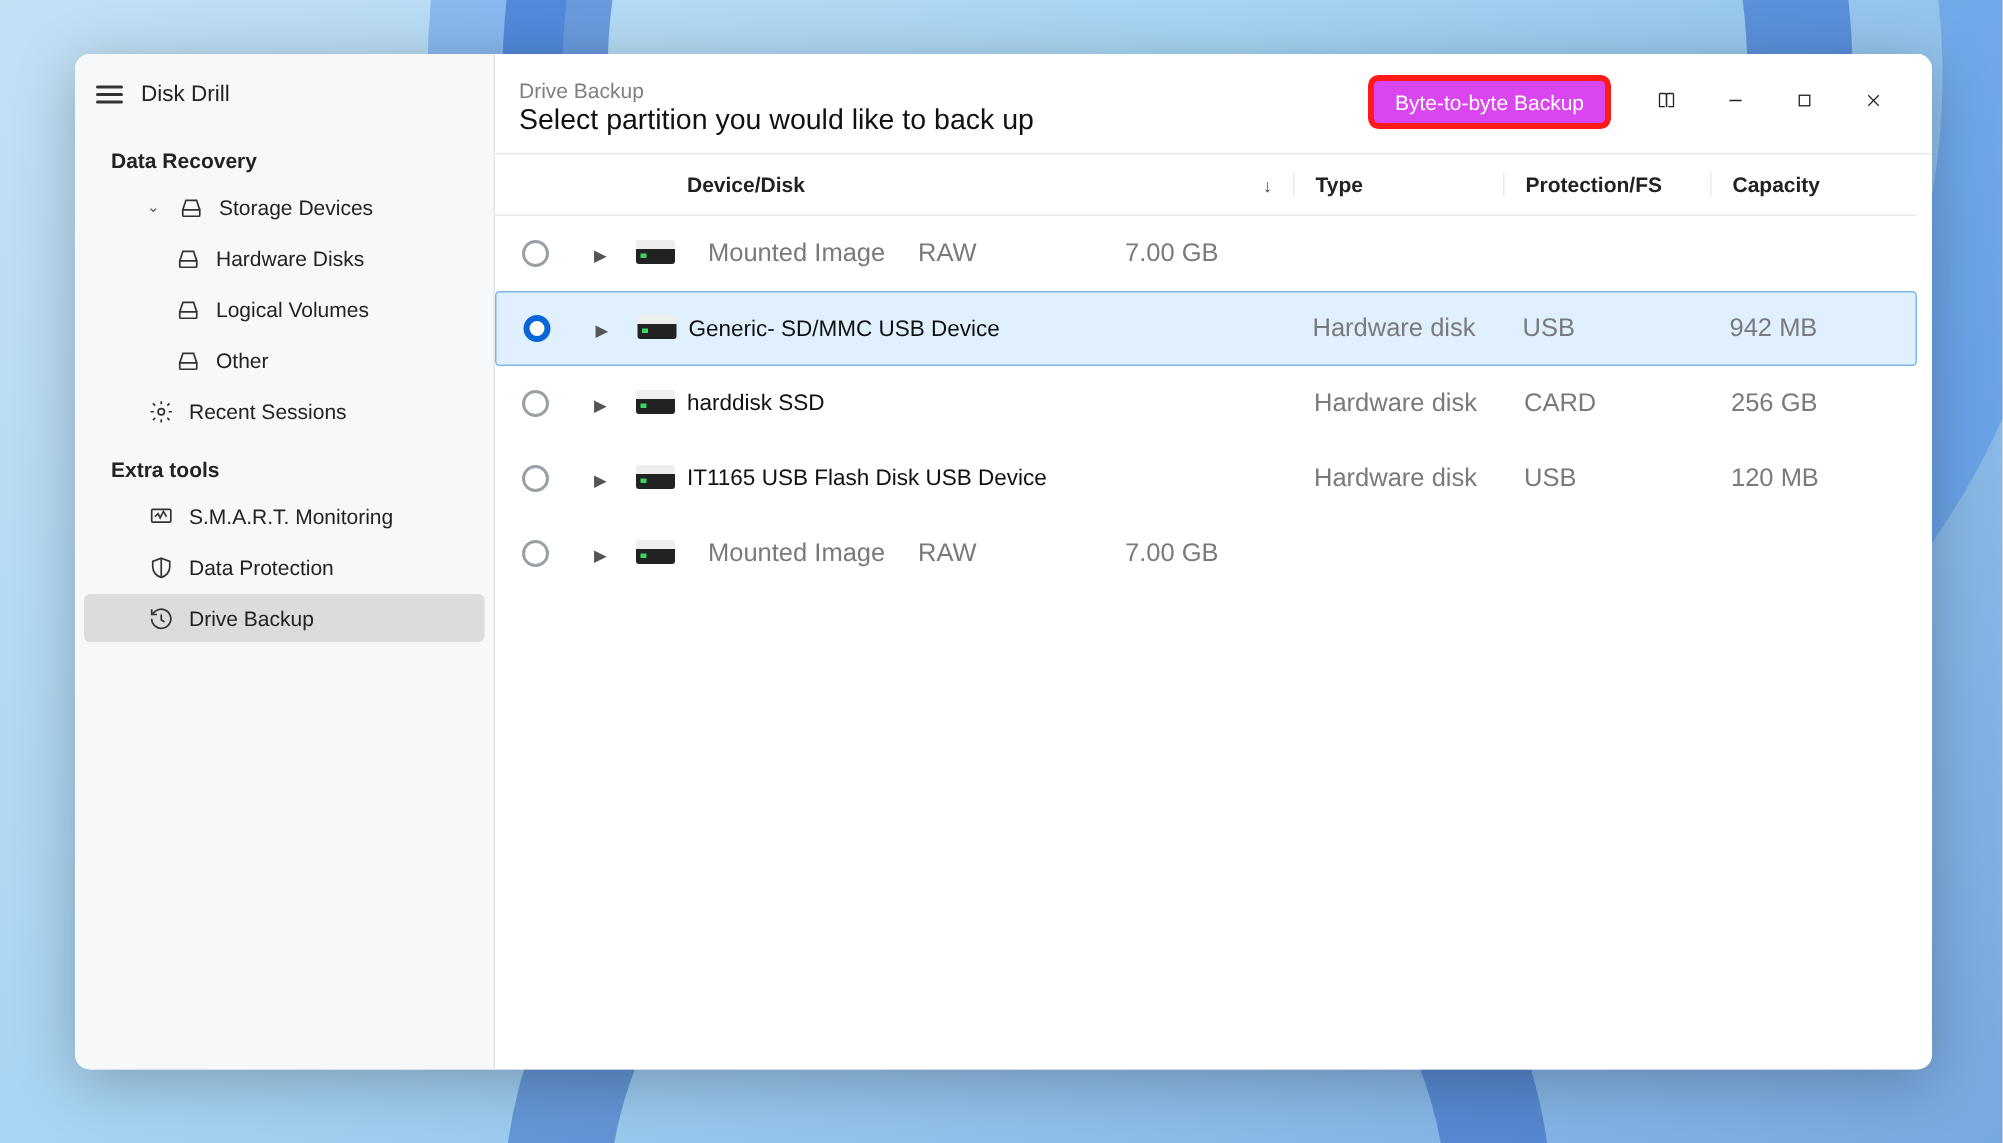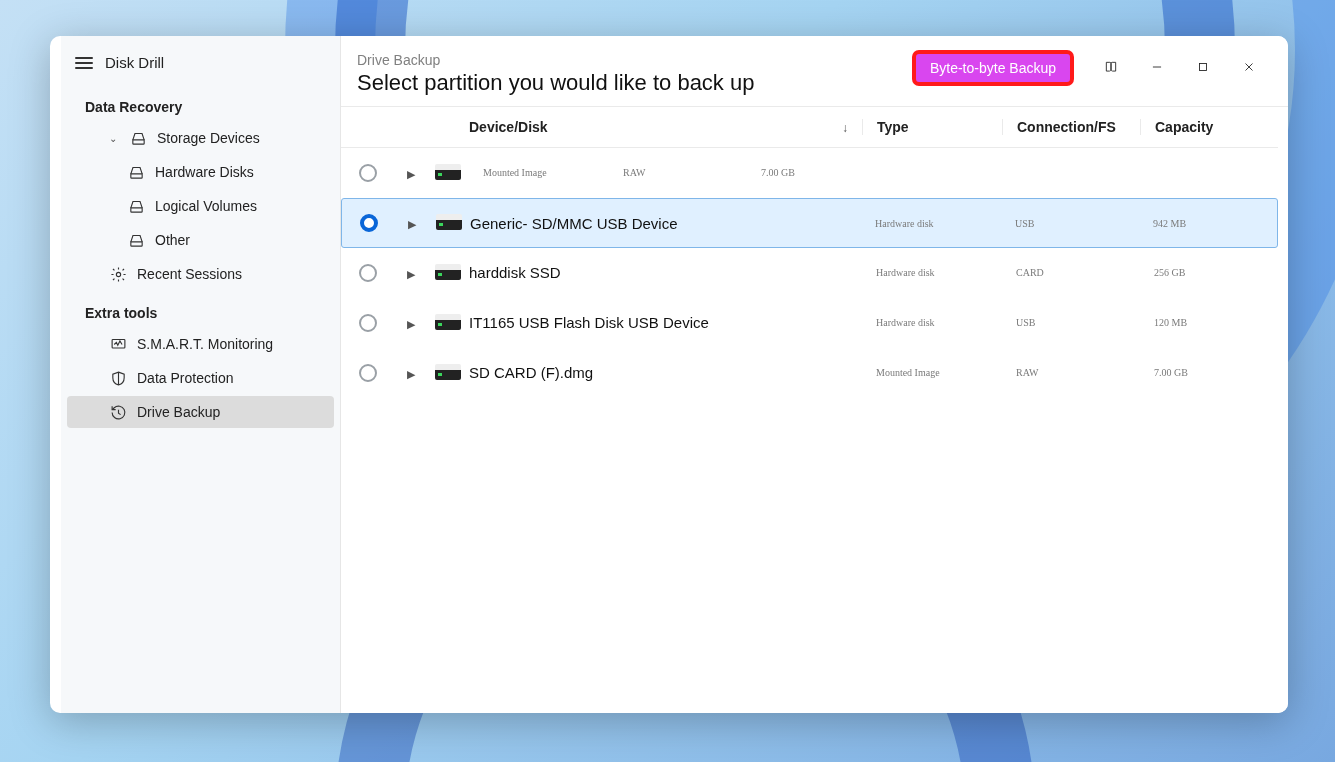--- a/index.html
+++ b/index.html
@@ -21,21 +21,20 @@
 
   .app-window {
     position: absolute;
     top: 36px; left: 50px;
     width: 1238px; height: 677px;
     background: #fff;
     border-radius: 10px;
     box-shadow: 0 8px 40px rgba(0,0,0,0.25);
     display: flex;
     overflow: hidden;
-    padding-left: 11px;
   }
 
   
   .sidebar {
     width: 280px; height: 100%;
     background: #f6f8fa;
     border-right: 1px solid #e6e6e6;
     display: flex; flex-direction: column;
     padding-top: 8px;
   }
@@ -77,21 +76,21 @@
     background:#fff;
   }
   .main-header {
     display:flex; align-items:flex-start;
     padding: 16px 16px 10px 16px;
     border-bottom: 1px solid #eaeaea;
     position:relative;
   }
   .header-left { flex:1; }
   .breadcrumb { font-size:14px; color:#808080; margin-bottom:2px;}
-  .page-title { font-size:22px; font-weight:500; color:#111; }
+  .page-title { font-size:19px; font-weight:500; color:#111; }
 
   .byte-btn {
     background:#d946ef; color:#fff;
     font-size:14px; padding:6px 14px;
     border:none; border-radius:3px;
     cursor:pointer;
     box-shadow: 0 0 0 4px #ff1a1a; 
     margin-top:2px;
   }
   .titlebar-controls {
@@ -135,21 +134,21 @@
     font-size:14px;
     border-bottom: 1px solid transparent;
     cursor:pointer;
   }
   .row.selected {
     background:#e0f0ff;
     border:1px solid #7fb6e9;
     border-radius:3px;
   }
   .row .col-type, .row .col-conn, .row .col-cap {
-    color:#7a7a7a; font-size:10px; padding-left:14px;font-family:Liberation Serif, serif;
+    color:#7a7a7a; font-size:17px; padding-left:14px;
   }
   .radio {
     width:18px; height:18px; border-radius:50%;
     border:2px solid #9aa0a6; background:#fff;
   }
   .radio.checked {
     border:4px solid #0a66d8; width:18px; height:18px;
   }
   .expand-caret { width:10px; color:#555; font-size:11px;}
   .disk-icon {
@@ -300,21 +299,21 @@
     <div class="table-wrap">
       <div class="thead">
         <div class="col-sel"></div>
         <div class="col-exp"></div>
         <div class="col-ico"></div>
         <div class="col-name">
           <span>Device/Disk</span>
           <span class="sort-arrow">↓</span>
         </div>
         <div class="col-type">Type</div>
-        <div class="col-conn">Connection/FS</div>
+        <div class="col-conn">Protection/FS</div>
         <div class="col-cap">Capacity</div>
       </div>
 
       <div id="rows-container">
           <div class="row">
     <div class="col-sel">
       <div class="radio "></div>
     </div>
     <div class="col-exp">
       <span class="expand-caret">▶</span>
@@ -400,23 +399,20 @@
     <div class="col-exp">
       <span class="expand-caret">▶</span>
     </div>
     <div class="col-ico">
       <div class="disk-icon">
         <div class="top"></div>
                 <div class="bot"></div>
                 <div class="led"></div>
       </div>
     </div>
-    <div class="col-name">
-      <span class="device-name">SD CARD (F).dmg</span>
-    </div>
     <div class="col-type">Mounted Image</div>
     <div class="col-conn">RAW</div>
     <div class="col-cap">7.00 GB</div>
   </div>
         </div>
     </div>
   </div>
 </div>
 
 </body></html>

